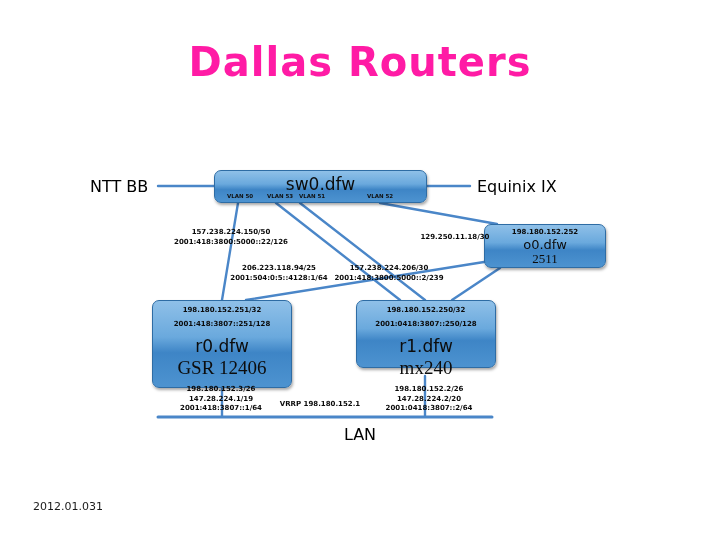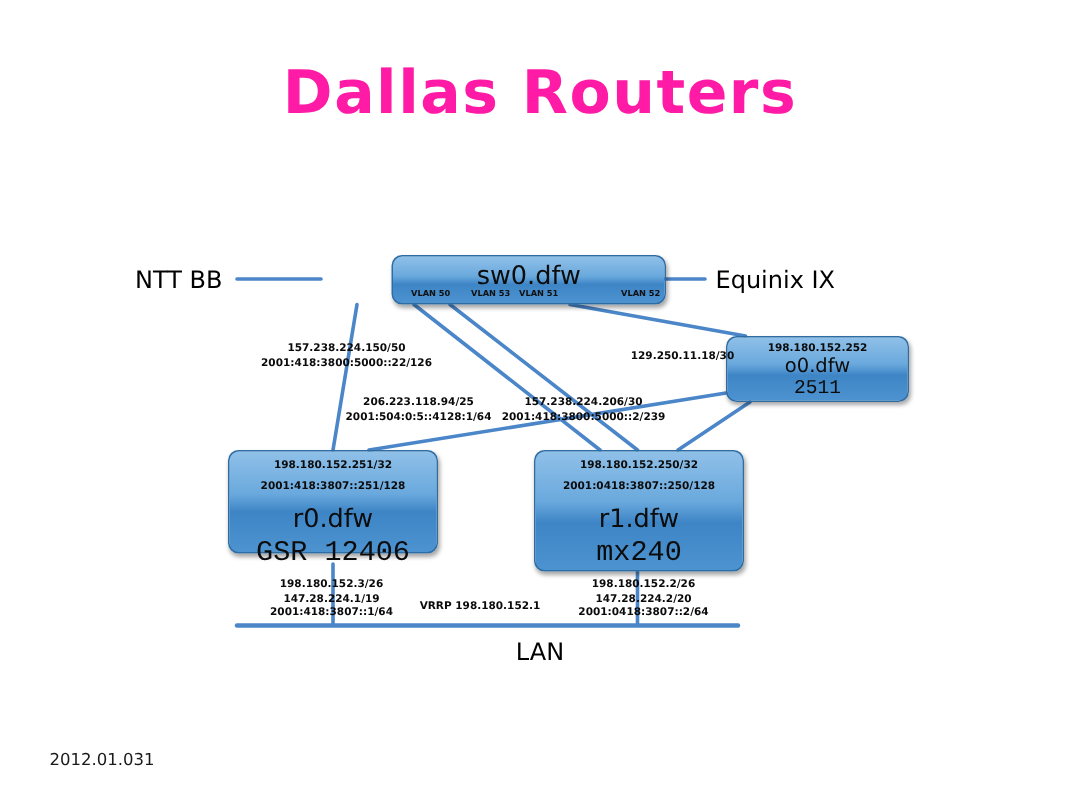--- a/index.html
+++ b/index.html
@@ -54,38 +54,37 @@
     box-shadow: 1px 2px 3px rgba(0,0,0,0.35);
     box-sizing: border-box;
     text-align: center;
     color: #0c0c0c;
   }
   .node .node-name {
     font-family: "DejaVu Sans", sans-serif;
     font-weight: normal;
   }
   .node .node-sub {
-    font-family: Liberation Mono, monospace;
+    font-family: Liberation Serif, serif;
   }
   .node .node-addr {
     font-family: "DejaVu Sans", sans-serif;
     font-size: 7px;
     font-weight: bold;
     line-height: 9px;
     color: #0b0b0b;
     white-space: nowrap;
   }
 
   
   #sw0 {
     left: 214px;
     top: 170px;
-    width: 183px;
+    width: 213px;
     height: 33px;
-    margin-left: 47px;
   }
   #sw0 .node-name {
     font-size: 17px;
     line-height: 20px;
     padding-top: 3px;
   }
   .vlan-row {
     position: absolute;
     left: 0;
     top: 22px;
@@ -116,27 +115,27 @@
   #o0 .node-sub {
     font-size: 13px;
     line-height: 14px;
   }
 
   
   #r0 {
     left: 152px;
     top: 300px;
     width: 140px;
-    height: 69px;
+    height: 88px;
   }
   #r1 {
     left: 356px;
     top: 300px;
     width: 140px;
-    height: 81px;
+    height: 68px;
   }
   .router .node-addr { margin-top: 5px; }
   .router .node-name {
     font-size: 17px;
     line-height: 21px;
     margin-top: 7px;
   }
   .router .node-sub {
     font-size: 19px;
     line-height: 22px;

